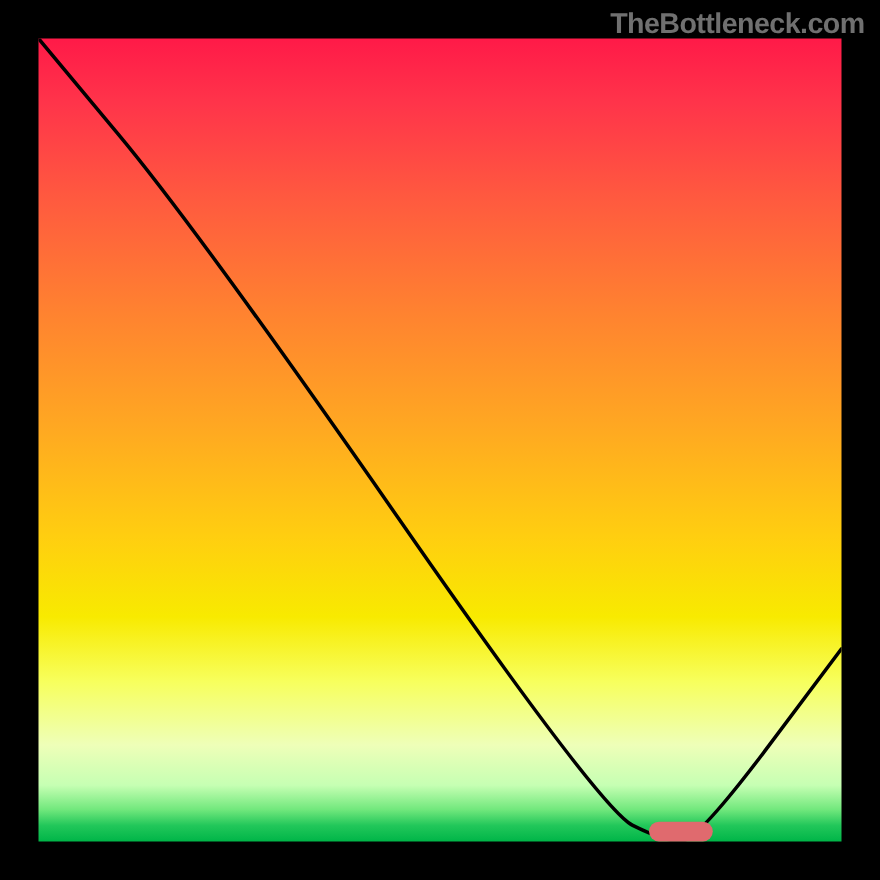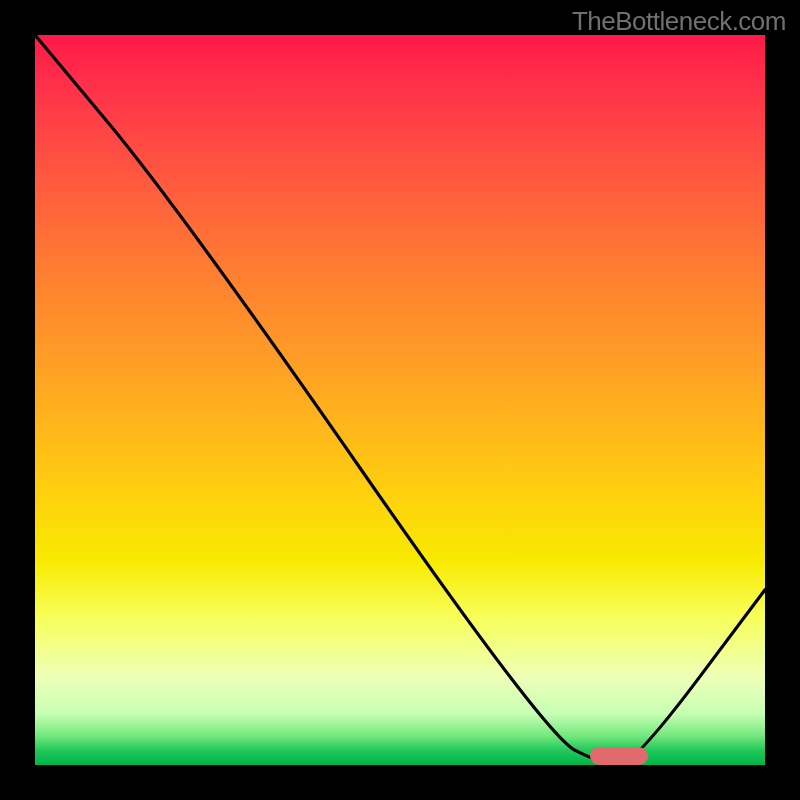--- a/index.html
+++ b/index.html
@@ -9,21 +9,21 @@
     background: #000;
     position: relative;
     font-family: Arial, Helvetica, sans-serif;
   }
   .attribution {
     position: absolute;
     top: 6px;
     right: 14px;
     color: #707070;
     font-size: 26px;
-    font-weight: 400;
+    font-weight: 700;
     letter-spacing: -0.5px;
     z-index: 10;
   }
   .plot-area {
     position: absolute;
     left: 35px;
     top: 35px;
     width: 730px;
     height: 730px;
   }

